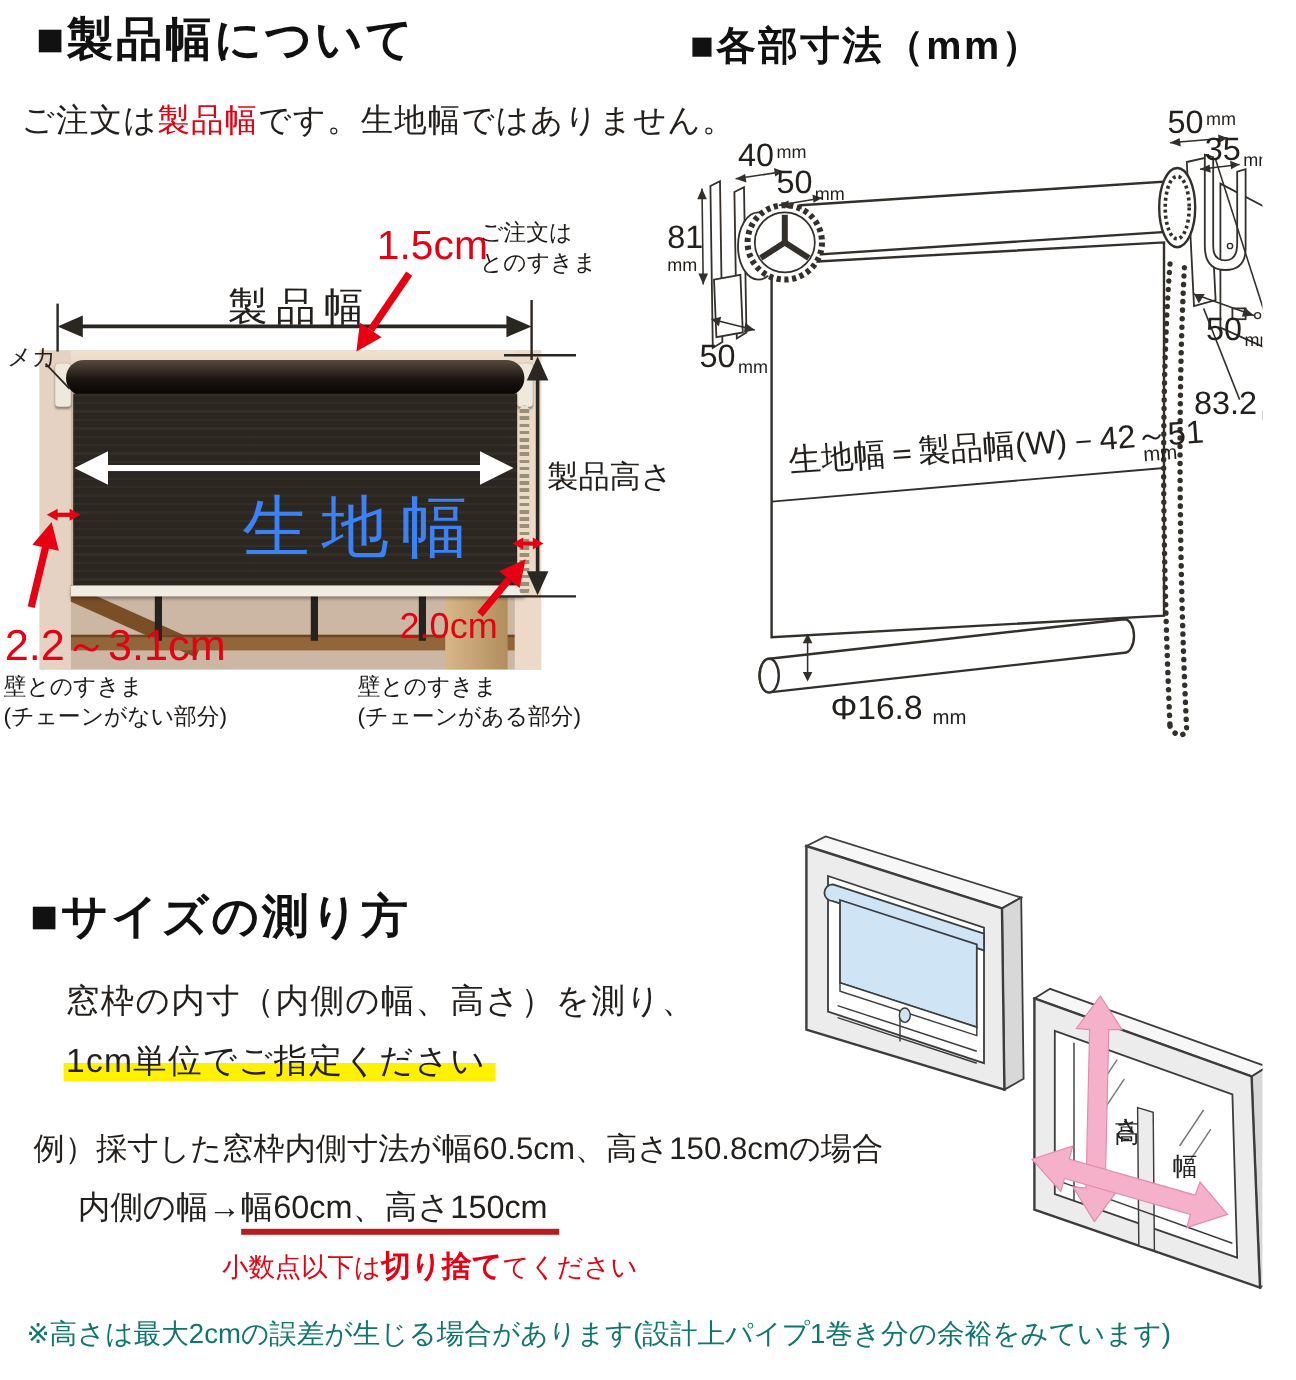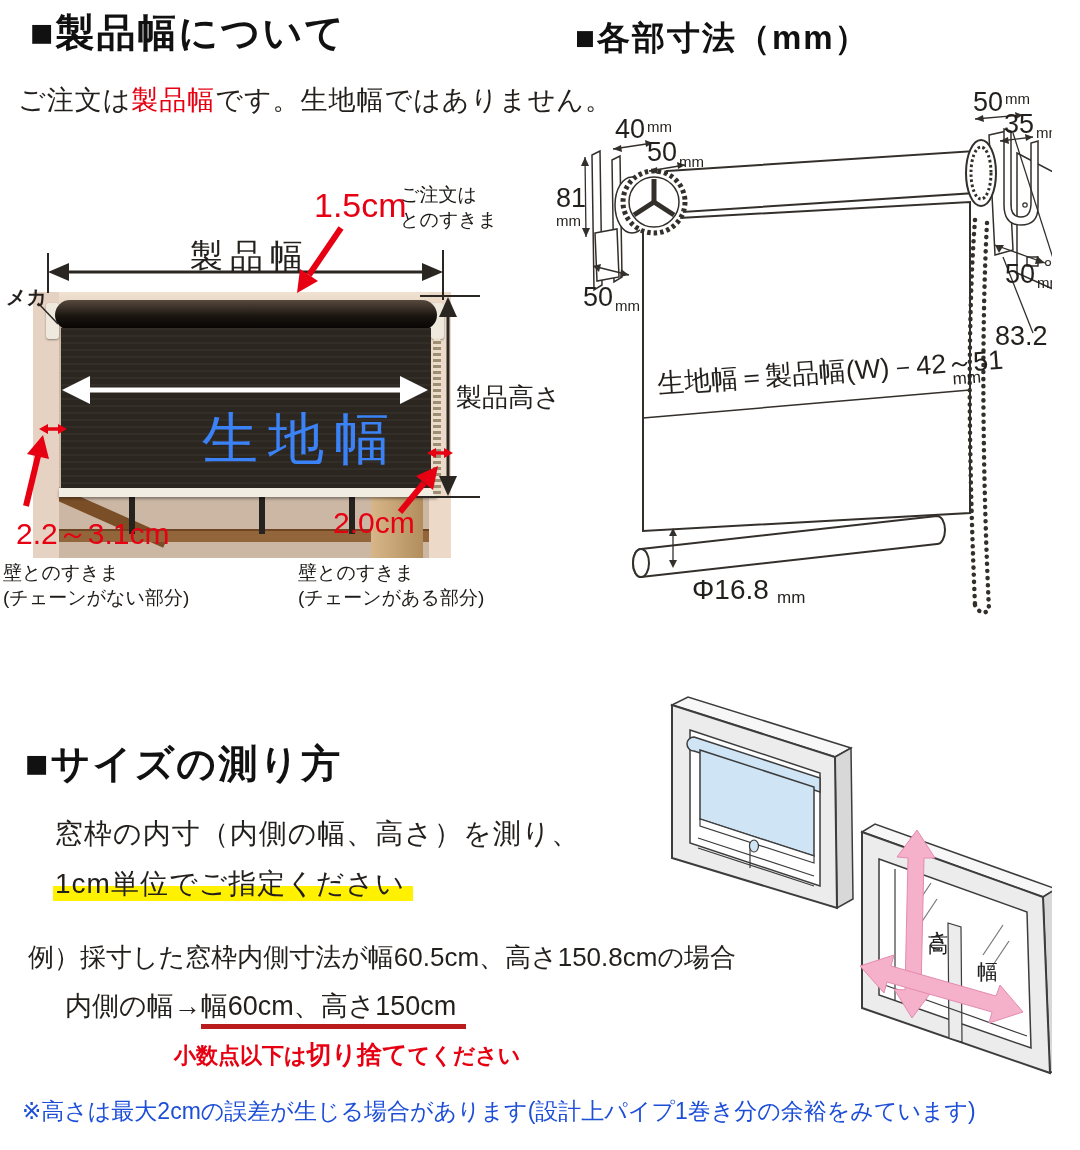--- a/index.html
+++ b/index.html
@@ -33,21 +33,21 @@
   .lbl{position:absolute;white-space:nowrap;}
   .cap19{font-size:19px;line-height:1.32;color:#1d1a17;}
   
   .msr-line{font-size:28px;letter-spacing:1px;}
   .hl-yellow{background:linear-gradient(to bottom,transparent 55%,#fff100 55%);padding:0 8px 2px 2px;}
   .ex1{font-size:26px;}
   .ex2{font-size:27px;}
   .ul-red{border-bottom:5px solid #b91c1c;padding:0 10px 3px 0;}
   .rnote{font-size:22px;color:#e60012;}
   .rnote b{font-size:25px;}
-  .foot{font-size:23px;color:#1d4ed8;}
+  .foot{font-size:23px;color:#0f766e;}
   svg{position:absolute;overflow:visible;}
   svg text{font-family:"Liberation Sans","DejaVu Sans",sans-serif;fill:#231f1c;}
   .vert{writing-mode:vertical-rl;}
 </style>
 </head>
 <body>
 
 <div id="page">
 
   <div class="abs h1" style="left:30px;top:6px;">■製品幅について</div>
@@ -111,24 +111,24 @@
       <polygon points="427,313 436,308 436,318" fill="#e60012"></polygon>
       <polygon points="453,313 444,308 444,318" fill="#e60012"></polygon>
     </svg>
 
     <div class="lbl" style="left:190px;top:94px;font-size:33px;letter-spacing:7px;">製品幅</div>
     <div class="lbl red" style="left:314px;top:46px;font-size:34px;">1.5cm</div>
     <div class="lbl cap19" style="left:400px;top:42px;">
       <div>ご注文は</div>
       <div>とのすきま</div>
     </div>
-    <div class="lbl" style="left:6px;top:144px;font-size:20px;font-weight:bold;">メカ</div>
+    <div class="lbl" style="left:6px;top:144px;font-size:20px;">メカ</div>
     <div class="lbl" style="left:170px;top:262px;font-size:56px;letter-spacing:10px;color:#3b82f6;margin-left:32px;">生地幅</div>
     <div class="lbl" style="left:456px;top:240px;font-size:26px;">製品高さ</div>
-    <div class="lbl red" style="left:16px;top:374px;font-size:30px;">2.2～3.1cm</div>
+    <div class="lbl red" style="left:4px;top:374px;font-size:36px;">2.2～3.1cm</div>
     <div class="lbl red" style="left:333px;top:366px;font-size:30px;">2.0cm</div>
     <div class="lbl cap19" style="left:3px;top:420px;">
       <div>壁とのすきま</div>
       <div>(チェーンがない部分)</div>
     </div>
     <div class="lbl cap19" style="left:298px;top:420px;">
       <div>壁とのすきま</div>
       <div>(チェーンがある部分)</div>
     </div>
   </div>
@@ -226,21 +226,21 @@
 
   <div class="abs h1" style="left:25px;top:737px;">■サイズの測り方</div>
   <div class="abs msr-line" style="left:55px;top:815px;">窓枠の内寸（内側の幅、高さ）を測り、</div>
   <div class="abs msr-line" style="left:53px;top:865px;">
     <span class="hl-yellow">1cm単位でご指定ください</span>
   </div>
   <div class="abs ex1" style="left:28px;top:940px;">例）採寸した窓枠内側寸法が幅60.5cm、高さ150.8cmの場合</div>
   <div class="abs ex2" style="left:65px;top:988px;">
     <span>内側の幅→</span><span class="ul-red">幅60cm、高さ150cm</span>
   </div>
-  <div class="abs rnote" style="left:174px;top:1038px;font-weight:bold;">
+  <div class="abs rnote" style="left:185px;top:1038px;">
     <span>小数点以下は</span><b>切り捨て</b><span>てください</span>
   </div>
   <div class="abs foot" style="left:22px;top:1096px;">※高さは最大2cmの誤差が生じる場合があります(設計上パイプ1巻き分の余裕をみています)</div>
 
   <svg width="210" height="235" viewBox="0 0 210 235" style="left:650px;top:688px;">
     <g stroke="#3c3c3c">
       <polygon points="22,17 38,9 201,60 185,69" fill="#f7f7f7" stroke-width="1.5"></polygon>
       <polygon points="185,69 201,60 203,211 187,220" fill="#d8d8d8" stroke-width="1.5"></polygon>
       <polygon points="22,17 185,69 187,220 22,170" fill="#ececec" stroke-width="2"></polygon>
       <polygon points="40,42 170,85 170,198 40,155" fill="#ffffff" stroke-width="1.5"></polygon>

